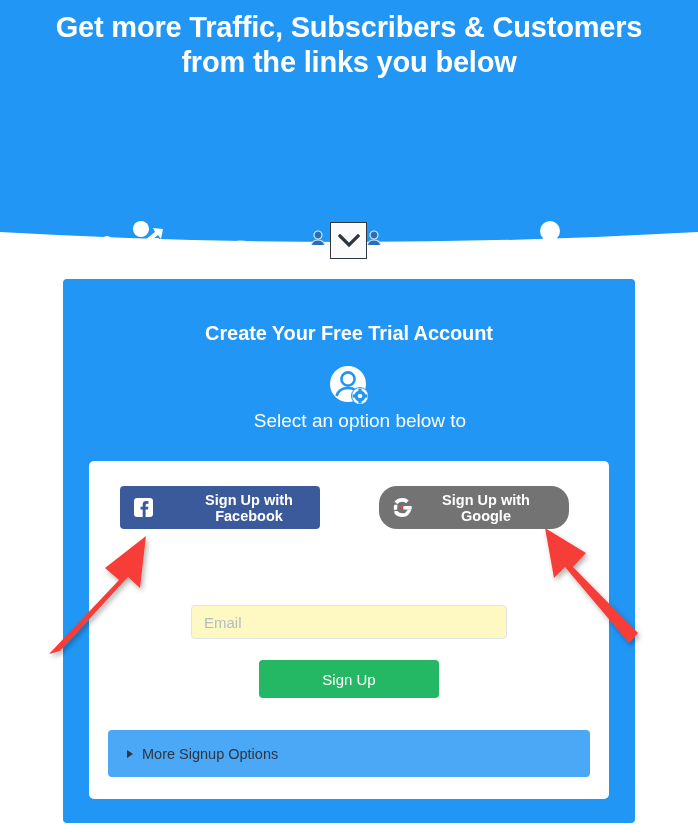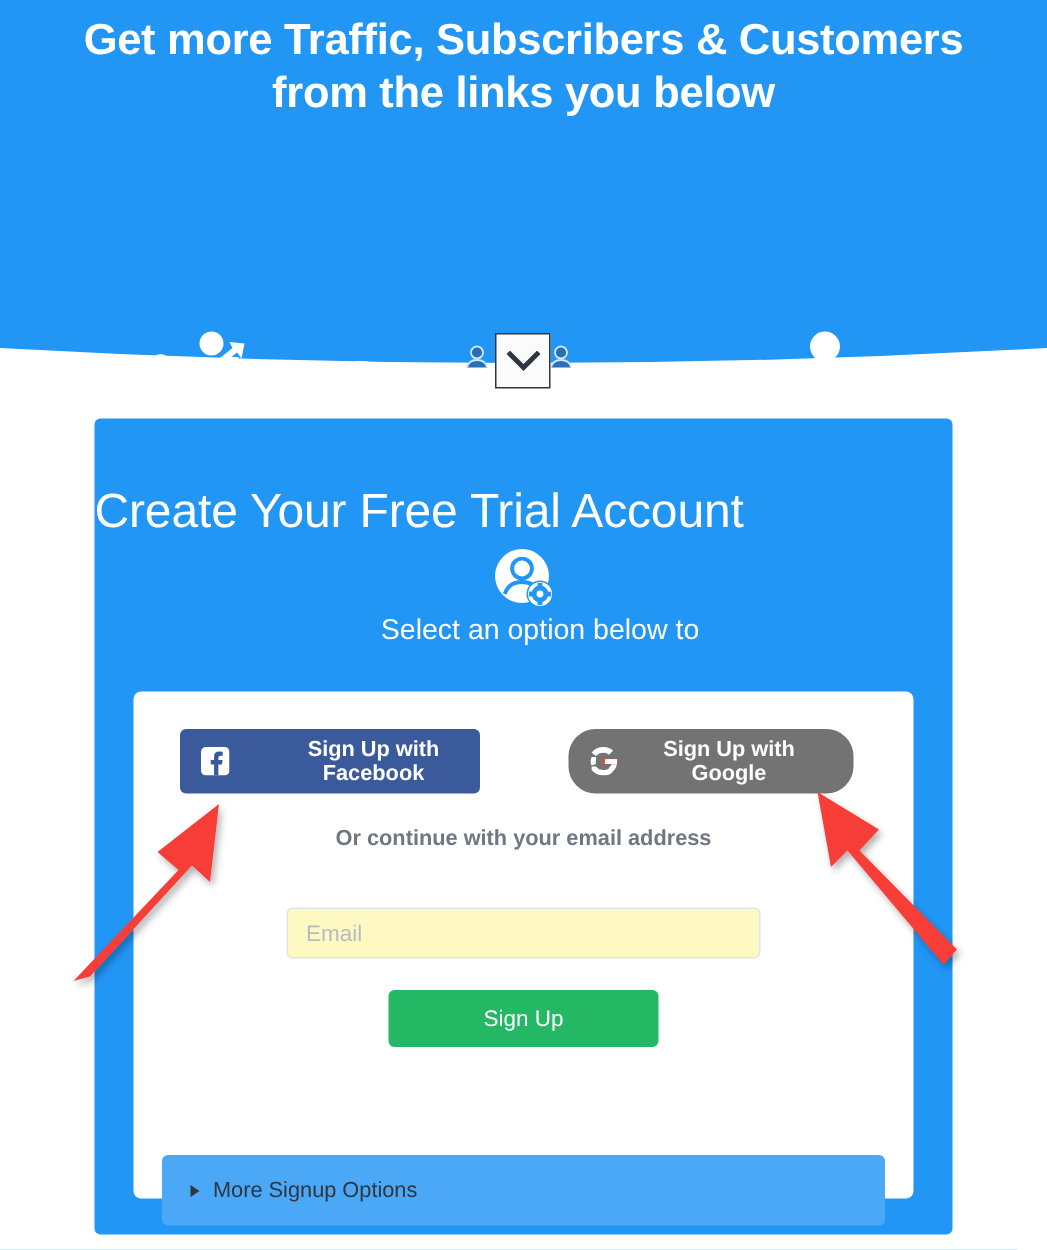--- a/index.html
+++ b/index.html
@@ -42,22 +42,22 @@
     display:flex; align-items:center; justify-content:center;
     z-index:6; cursor:pointer;
   }
 
   
   .card {
     position:absolute; left:63px; top:279px; width:572px; height:544px;
     background:#2196f5; border-radius:4px;
   }
   .card-title {
-    position:absolute; left:0; top:43px; width:572px; text-align:left;
-    color:#fff; font-size:32px; font-weight:normal; letter-spacing:-0.1px;
+    position:absolute; left:0; top:43px; width:572px; text-align:center;
+    color:#fff; font-size:20px; font-weight:bold; letter-spacing:-0.1px;
   }
   .card-icon {
     position:absolute; left:0; top:86px; width:572px;
     display:flex; justify-content:center;
   }
   .card-sub {
     position:absolute; left:0; top:131px; width:572px; text-align:center;
     color:#ffffff; font-size:19px;padding-left:22px;
   }
 
@@ -97,21 +97,21 @@
   .btn-signup {
     position:absolute; left:170px; top:199px; width:180px; height:38px;
     background:#24b864; border:none; border-radius:4px;
     color:#fff; font-size:15px; font-weight:normal; cursor:pointer;
     font-family:"Liberation Sans", sans-serif;
   }
 
   .more-options {
     position:absolute; left:19px; top:269px; width:482px; height:47px;
     background:#4aa8f7; border-radius:4px;
-    display:flex; align-items:center; cursor:pointer;margin-top:40px;
+    display:flex; align-items:center; cursor:pointer;
   }
   .more-options .tri {
     margin-left:19px; margin-right:9px;
     width:0;height:0;border-left:6px solid #2f3640;
     border-top:4.5px solid transparent;border-bottom:4.5px solid transparent;
   }
   .more-options .lbl { color:#2f3640; font-size:14.5px; }
 
   
   .annot { position:absolute; left:0; top:0; width:698px; height:833px;
@@ -282,21 +282,20 @@
               <rect x="9.4" y="8.2" width="10" height="3.9" fill="#dd4b39"></rect>
               <path d="M10 8.6 L19.3 8.6 L19.3 11.9 L10 11.9 Z" fill="#ffffff"></path>
               <path d="M12.2 8.6 L19.3 8.6 L19.3 11.9 L12.2 11.9 Z" fill="#ffffff"></path>
               <rect x="9.2" y="7.6" width="1.6" height="5" fill="#dd4b39"></rect>
             </svg>
           </span>
           <span class="txt">Sign Up with Google</span>
         </button>
       </div>
 
-      <div class="or-text">Or continue with your email address</div>
 
       <input class="email-input" type="text" placeholder="Email" style="">
 
       <button class="btn-signup">Sign Up</button>
 
       <div class="more-options">
         <span class="tri"></span>
         <span class="lbl">More Signup Options</span>
       </div>
     </div>

